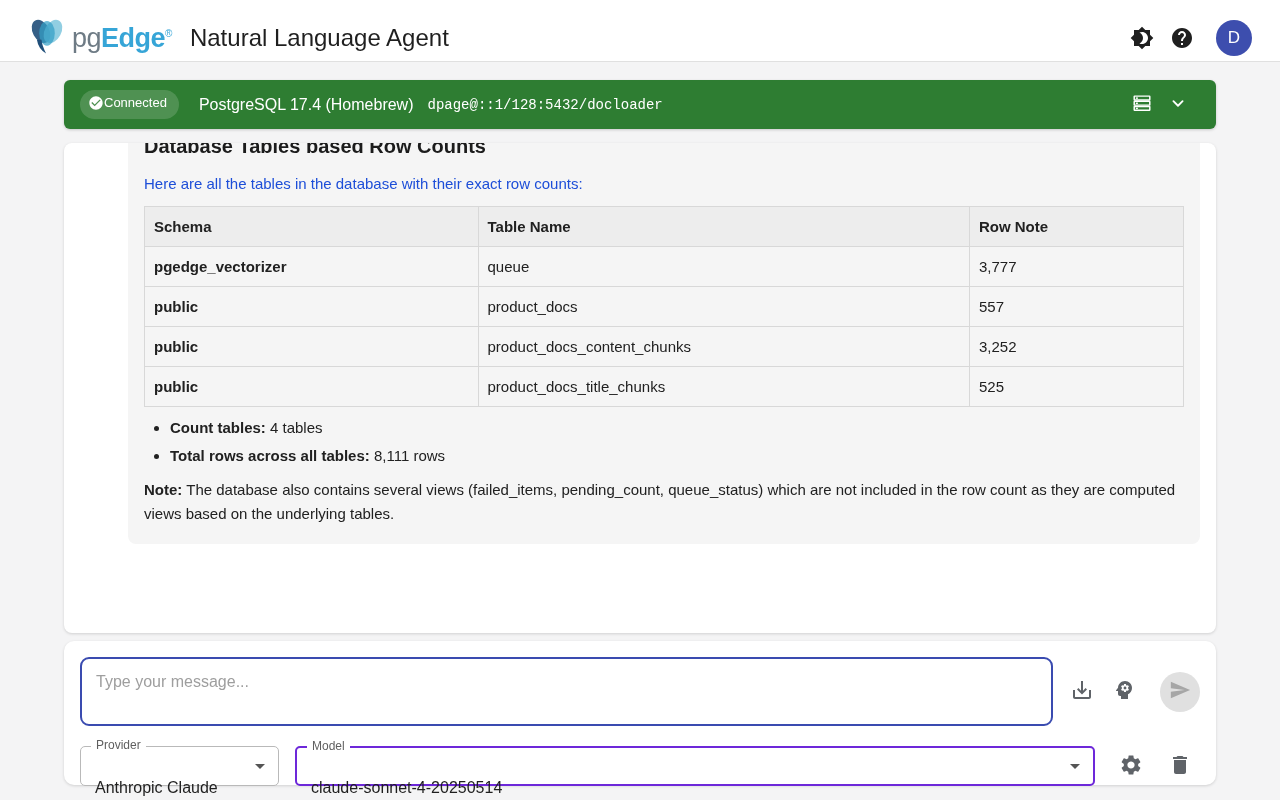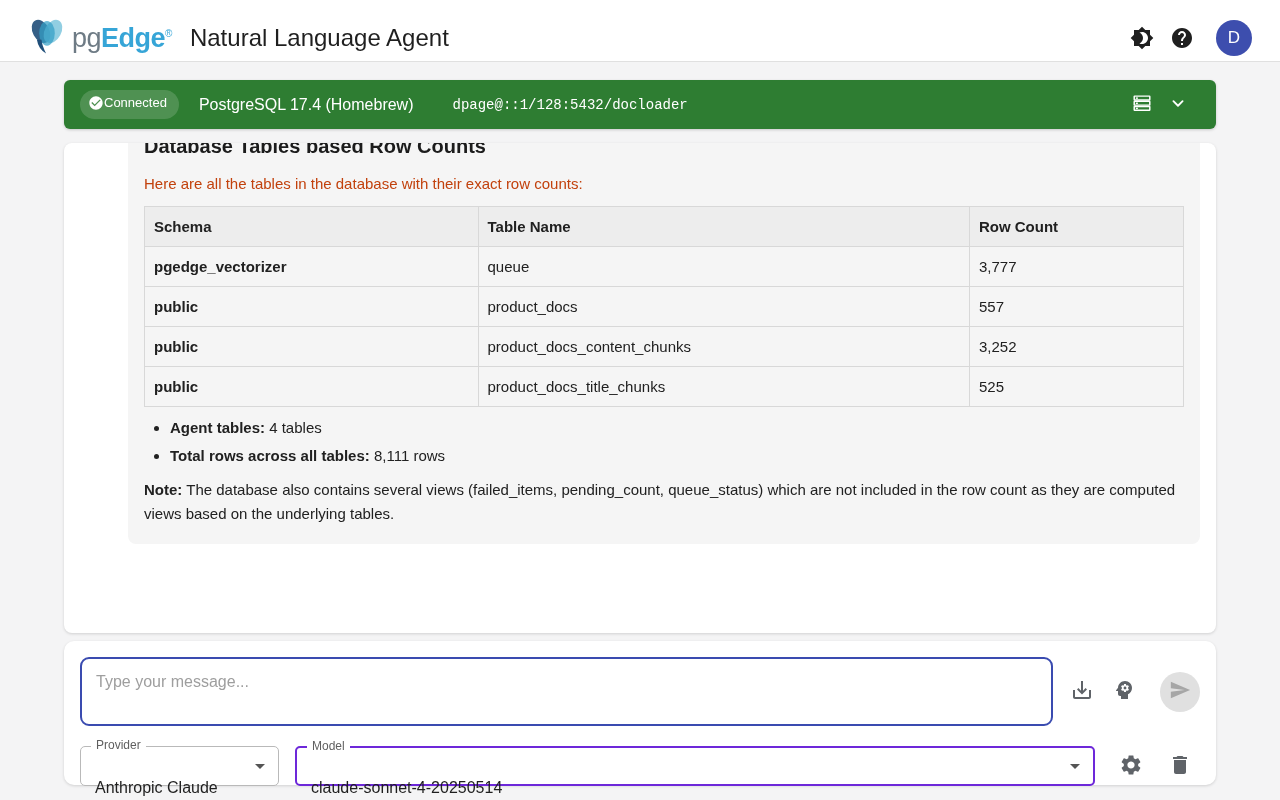--- a/index.html
+++ b/index.html
@@ -51,21 +51,21 @@
     box-shadow: 0 1px 3px rgba(0,0,0,0.18);
   }
   .conn-badge {
     display: flex; align-items: flex-start; 
     background: rgba(255,255,255,0.16);
     border-radius: 15px;
     padding: 5px 12px 5px 8px;
     font-size: 13px;
   }
   .conn-server { margin-left: 20px; font-size: 16px; }
-  .conn-dsn { margin-left: 39px; font-family: "Liberation Mono", monospace; font-size: 14px; }
+  .conn-dsn { margin-left: 14px; font-family: "Liberation Mono", monospace; font-size: 14px; }
   .conn-spacer { flex: 1; }
   .conn-icon-btn {
     width: 36px; height: 36px; border: none; background: transparent;
     display: flex; align-items: center; justify-content: center;
     cursor: pointer; border-radius: 50%;
   }
   
   .chat-card {
     margin: 14px 64px 0;
     height: 490px;
@@ -74,21 +74,21 @@
     box-shadow: 0 1px 3px rgba(0,0,0,0.15);
     overflow: hidden;
   }
   .msg-bubble {
     margin: -20px 16px 0 64px;
     background: #f5f5f5;
     border-radius: 8px;
     padding: 10px 16px 18px;
   }
   .msg-heading { font-size: 20px; font-weight: 700; line-height: 1.3; color: #1c1c1c; }
-  .msg-intro { margin-top: 16px; font-size: 15px; color: #c2410c; }
+  .msg-intro { margin-top: 16px; font-size: 15px; color: #1d4ed8; }
   .msg-table { width: 100%; border-collapse: collapse; margin-top: 14px; font-size: 15px; }
   .msg-table th, .msg-table td {
     border: 1px solid #d8d8d8;
     text-align: left;
     padding: 11px 9px;
   }
   .msg-table th { background: #ededed; font-weight: 700; }
   .msg-table td.c-schema { font-weight: 700; }
   .col-schema { width: 32.1%; }
   .col-table { width: 47.3%; }
@@ -233,21 +233,21 @@
     <table class="msg-table">
       <colgroup>
           <col class="col-schema">
           <col class="col-table">
           <col class="col-count">
         </colgroup>
       <thead>
         <tr>
           <th>Schema</th>
           <th>Table Name</th>
-          <th>Row Count</th>
+          <th>Row Note</th>
         </tr>
       </thead>
       <tbody>
         <tr>
           <td class="c-schema">pgedge_vectorizer</td>
           <td>queue</td>
           <td>3,777</td>
         </tr>
         <tr>
           <td class="c-schema">public</td>
@@ -261,21 +261,21 @@
         </tr>
         <tr>
           <td class="c-schema">public</td>
           <td>product_docs_title_chunks</td>
           <td>525</td>
         </tr>
       </tbody>
     </table>
 
     <ul class="msg-list">
-      <li><b>Agent tables:</b><span> 4 tables</span></li>
+      <li><b>Count tables:</b><span> 4 tables</span></li>
       <li><b>Total rows across all tables:</b><span> 8,111 rows</span></li>
     </ul>
     <p class="msg-note"><b>Note:</b><span> The database also contains several views (failed_items, pending_count, queue_status) which are not included in the row count as they are computed views based on the underlying tables.</span></p>
   </div>
 </main>
 
 <section class="composer-card">
   <div class="composer-row1">
     <textarea class="message-input" placeholder="Type your message..." style=""></textarea>
     <button class="tool-btn dl">

